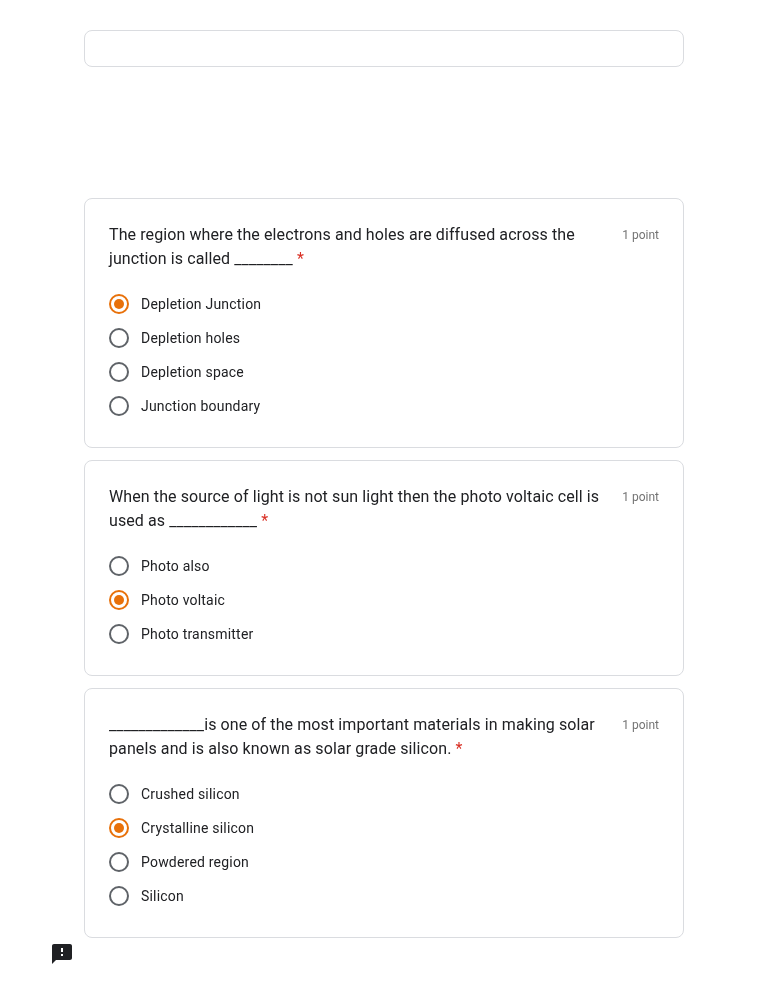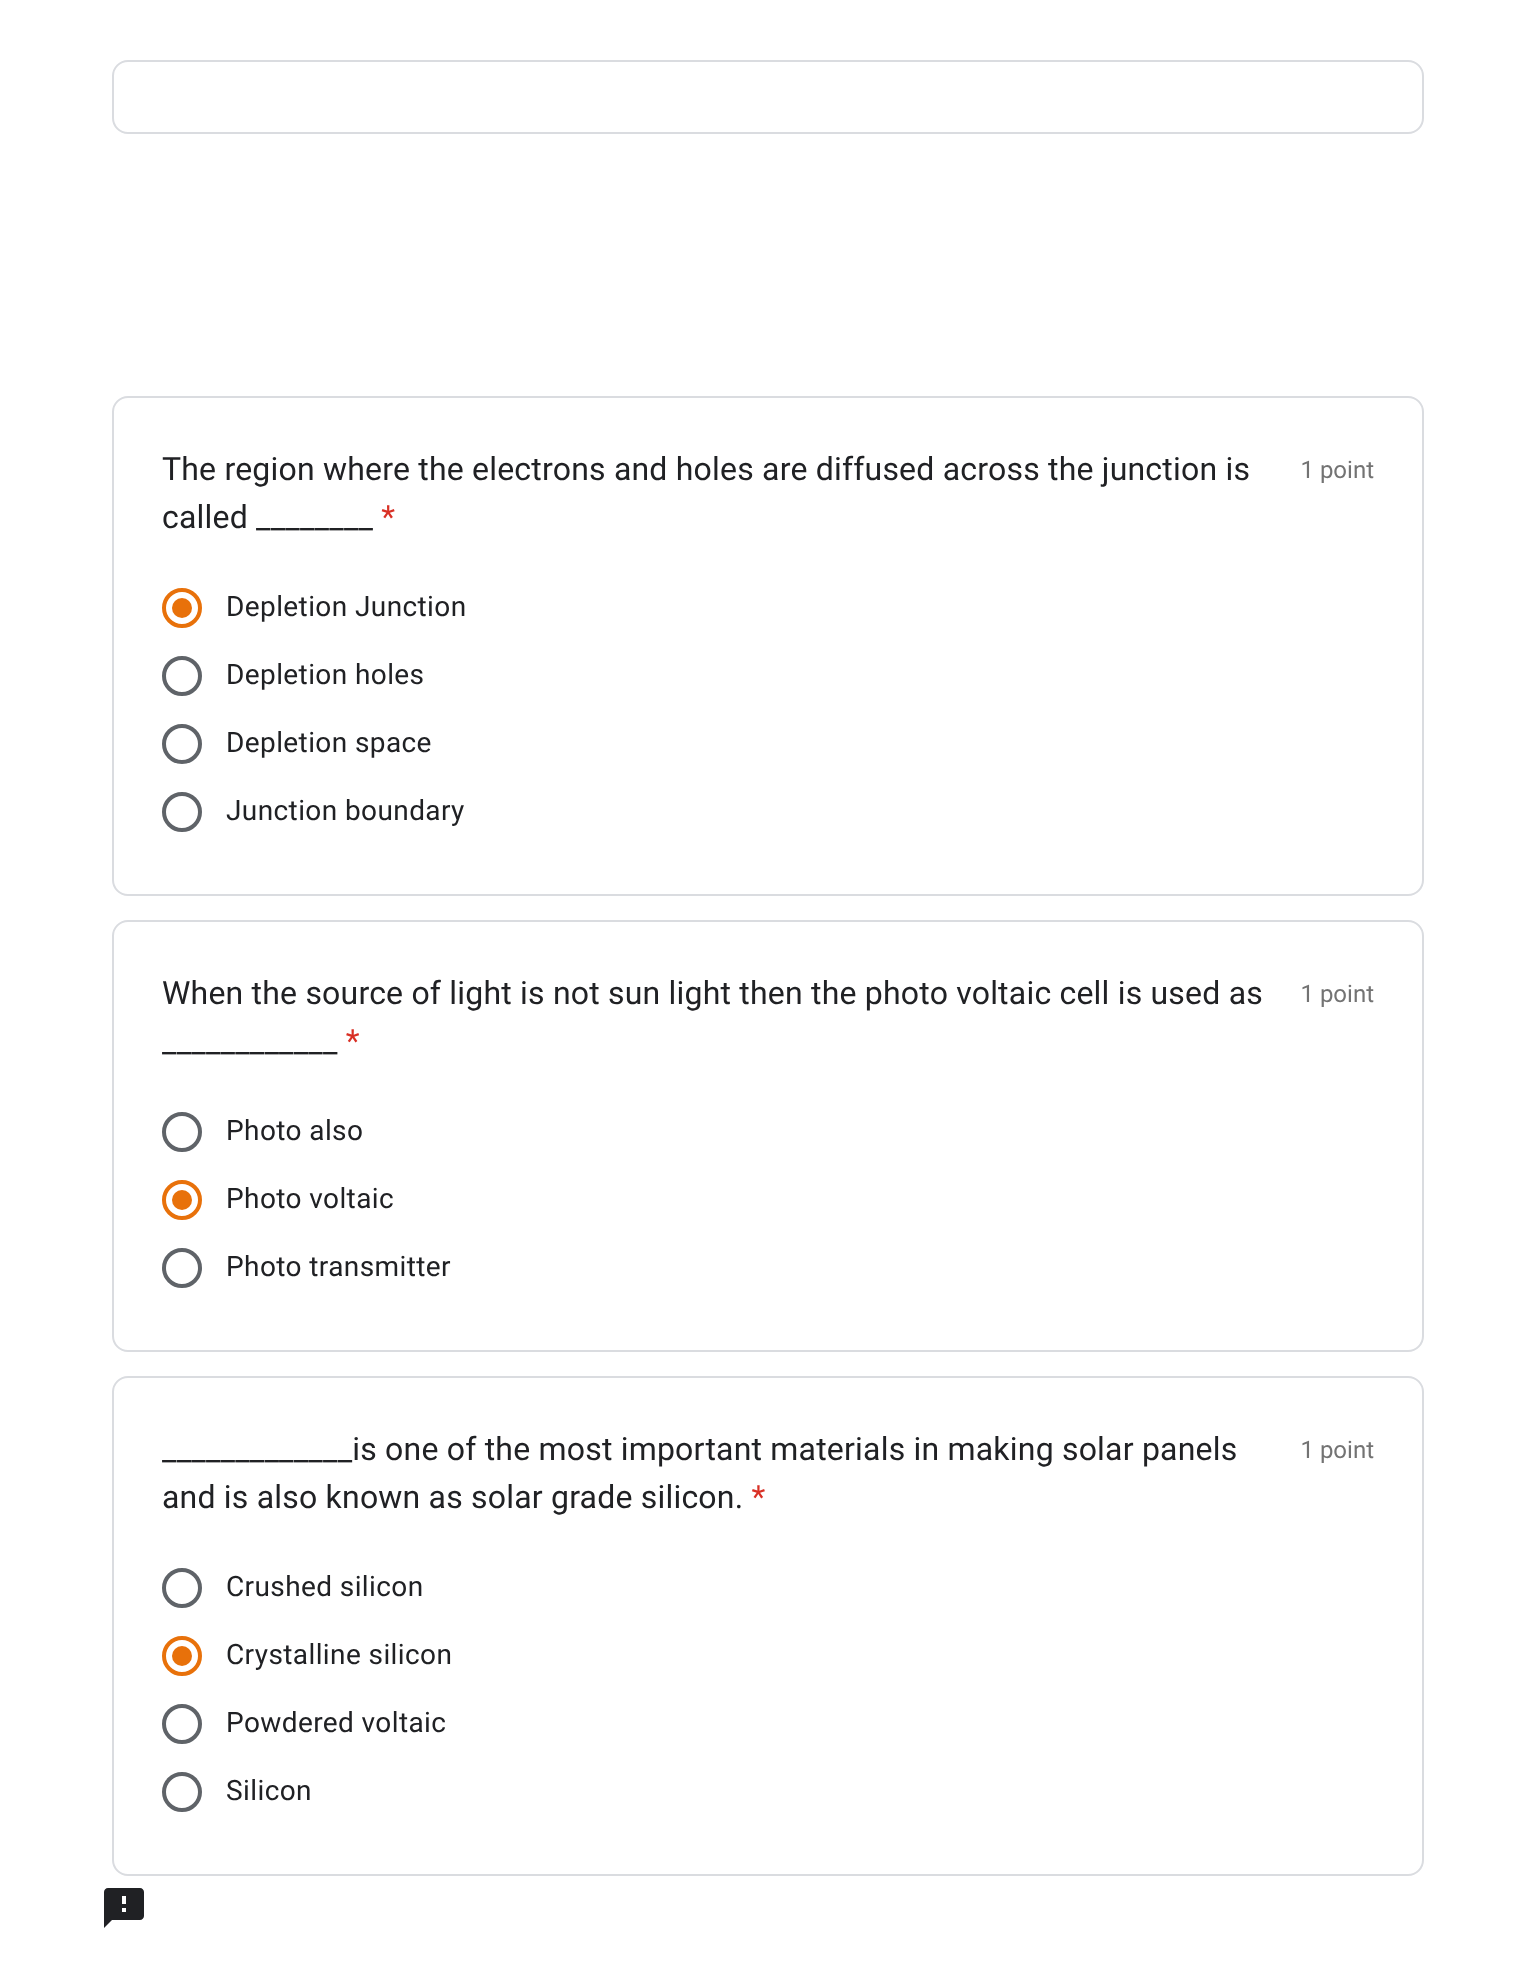--- a/index.html
+++ b/index.html
@@ -6,21 +6,21 @@
   body {
     margin: 0;
     background: #ffffff;
     font-family: Roboto, Arial, sans-serif;
     color: #202124;
     width: 768px;
     min-height: 994px;
     position: relative;
   }
   .form-area {
-    width: 656px;
+    width: 600px;
     margin: 0 auto;
   }
   .card-stub {
     background: #fff;
     border: 1px solid #dadce0;
     border-radius: 8px;
     height: 37px;
     margin-top: 30px;
   }
   .spacer-after-stub { height: 131px; }
@@ -173,21 +173,21 @@
       <div class="option">
         <span class="radio"></span>
         <span class="option-label">Crushed silicon</span>
       </div>
       <div class="option">
         <span class="radio selected"></span>
         <span class="option-label">Crystalline silicon</span>
       </div>
       <div class="option">
         <span class="radio"></span>
-        <span class="option-label">Powdered voltaic</span>
+        <span class="option-label">Powdered region</span>
       </div>
       <div class="option">
         <span class="radio"></span>
         <span class="option-label">Silicon</span>
       </div>
     </div>
   </div>
 
 </div>
 

